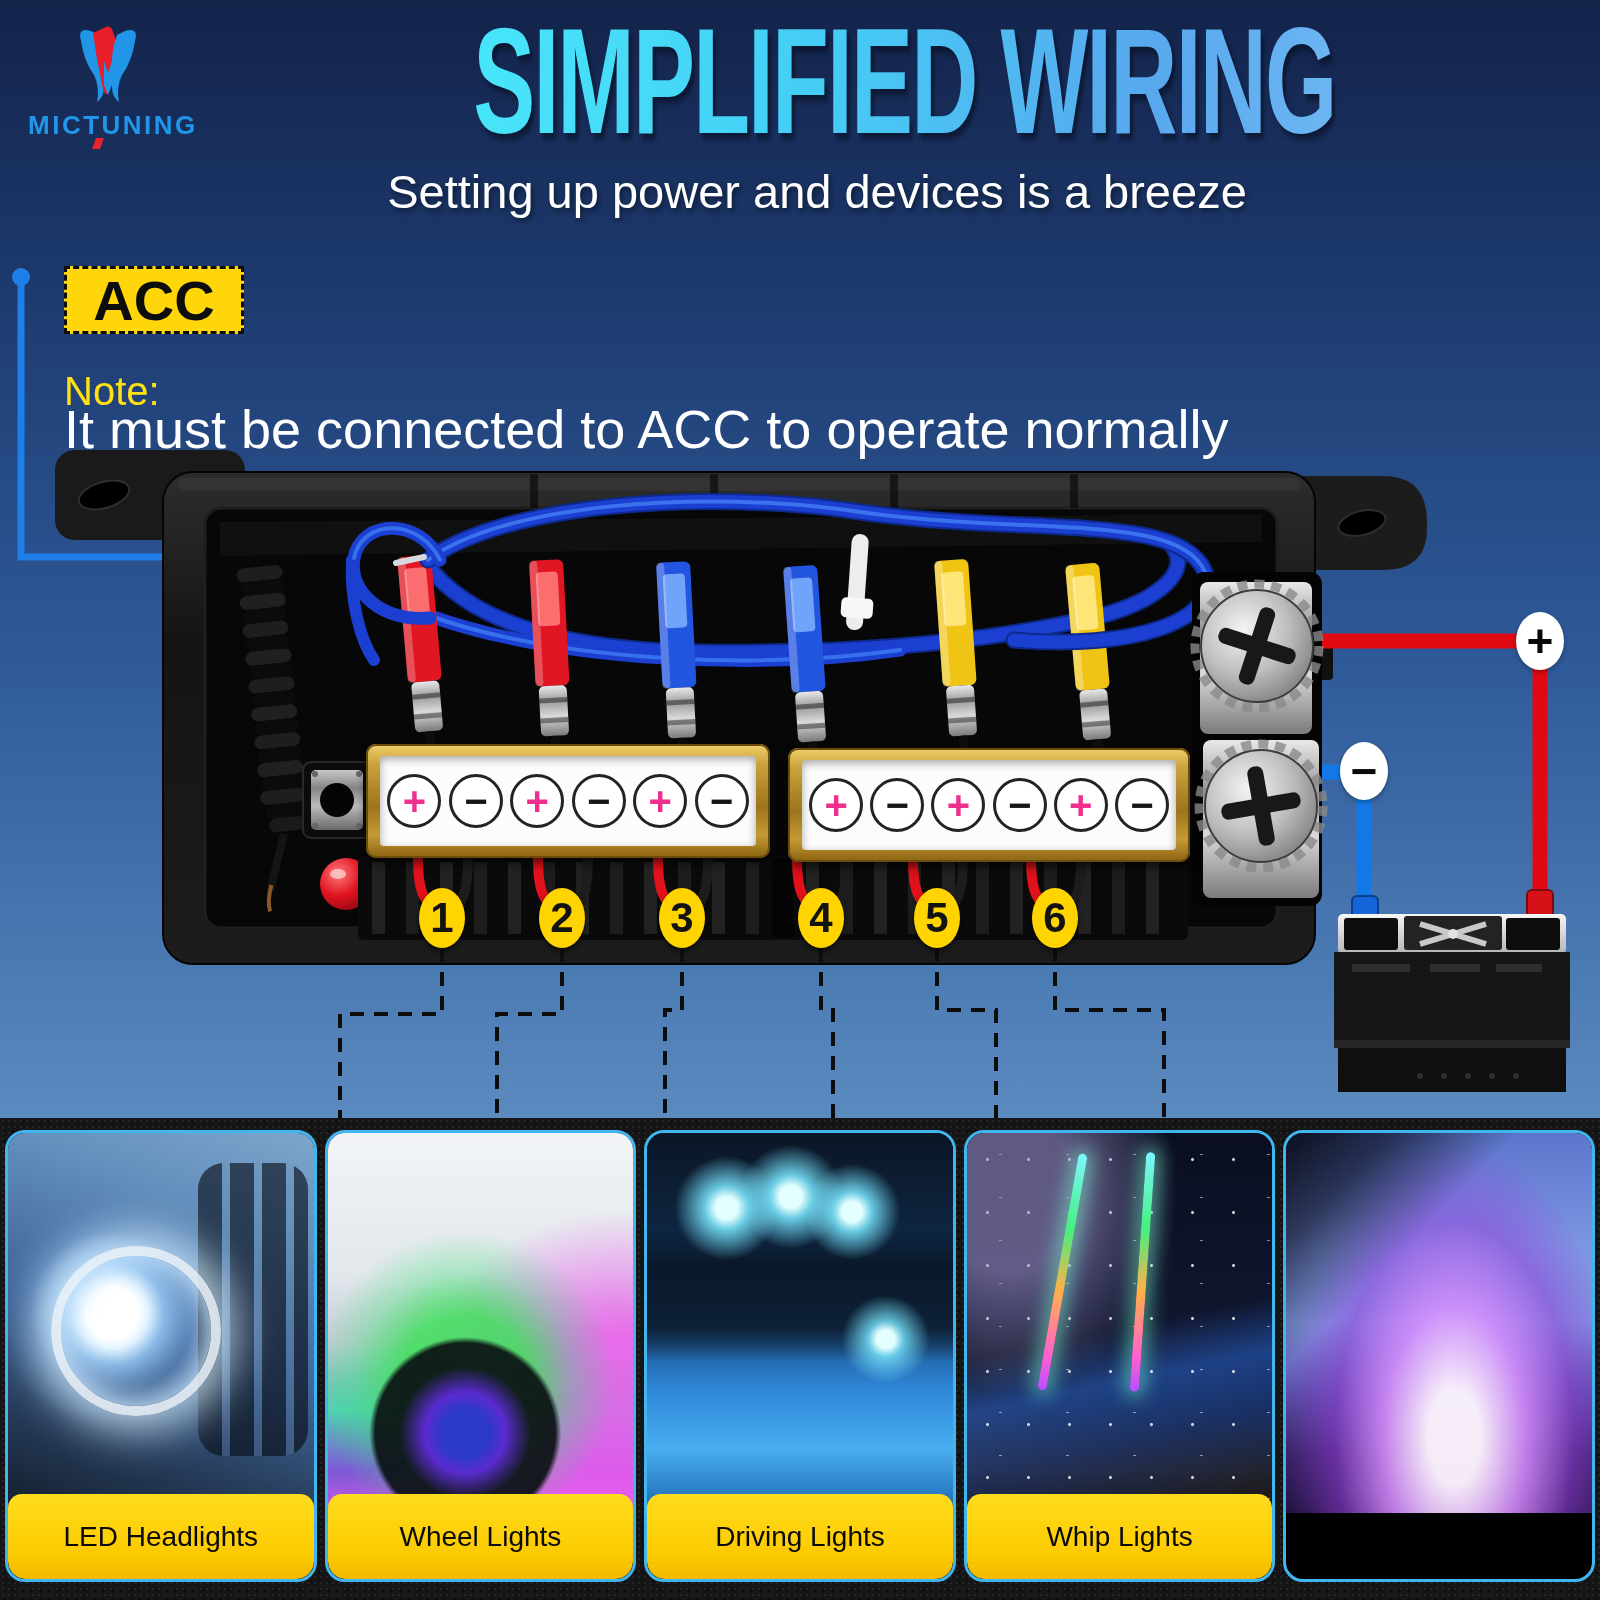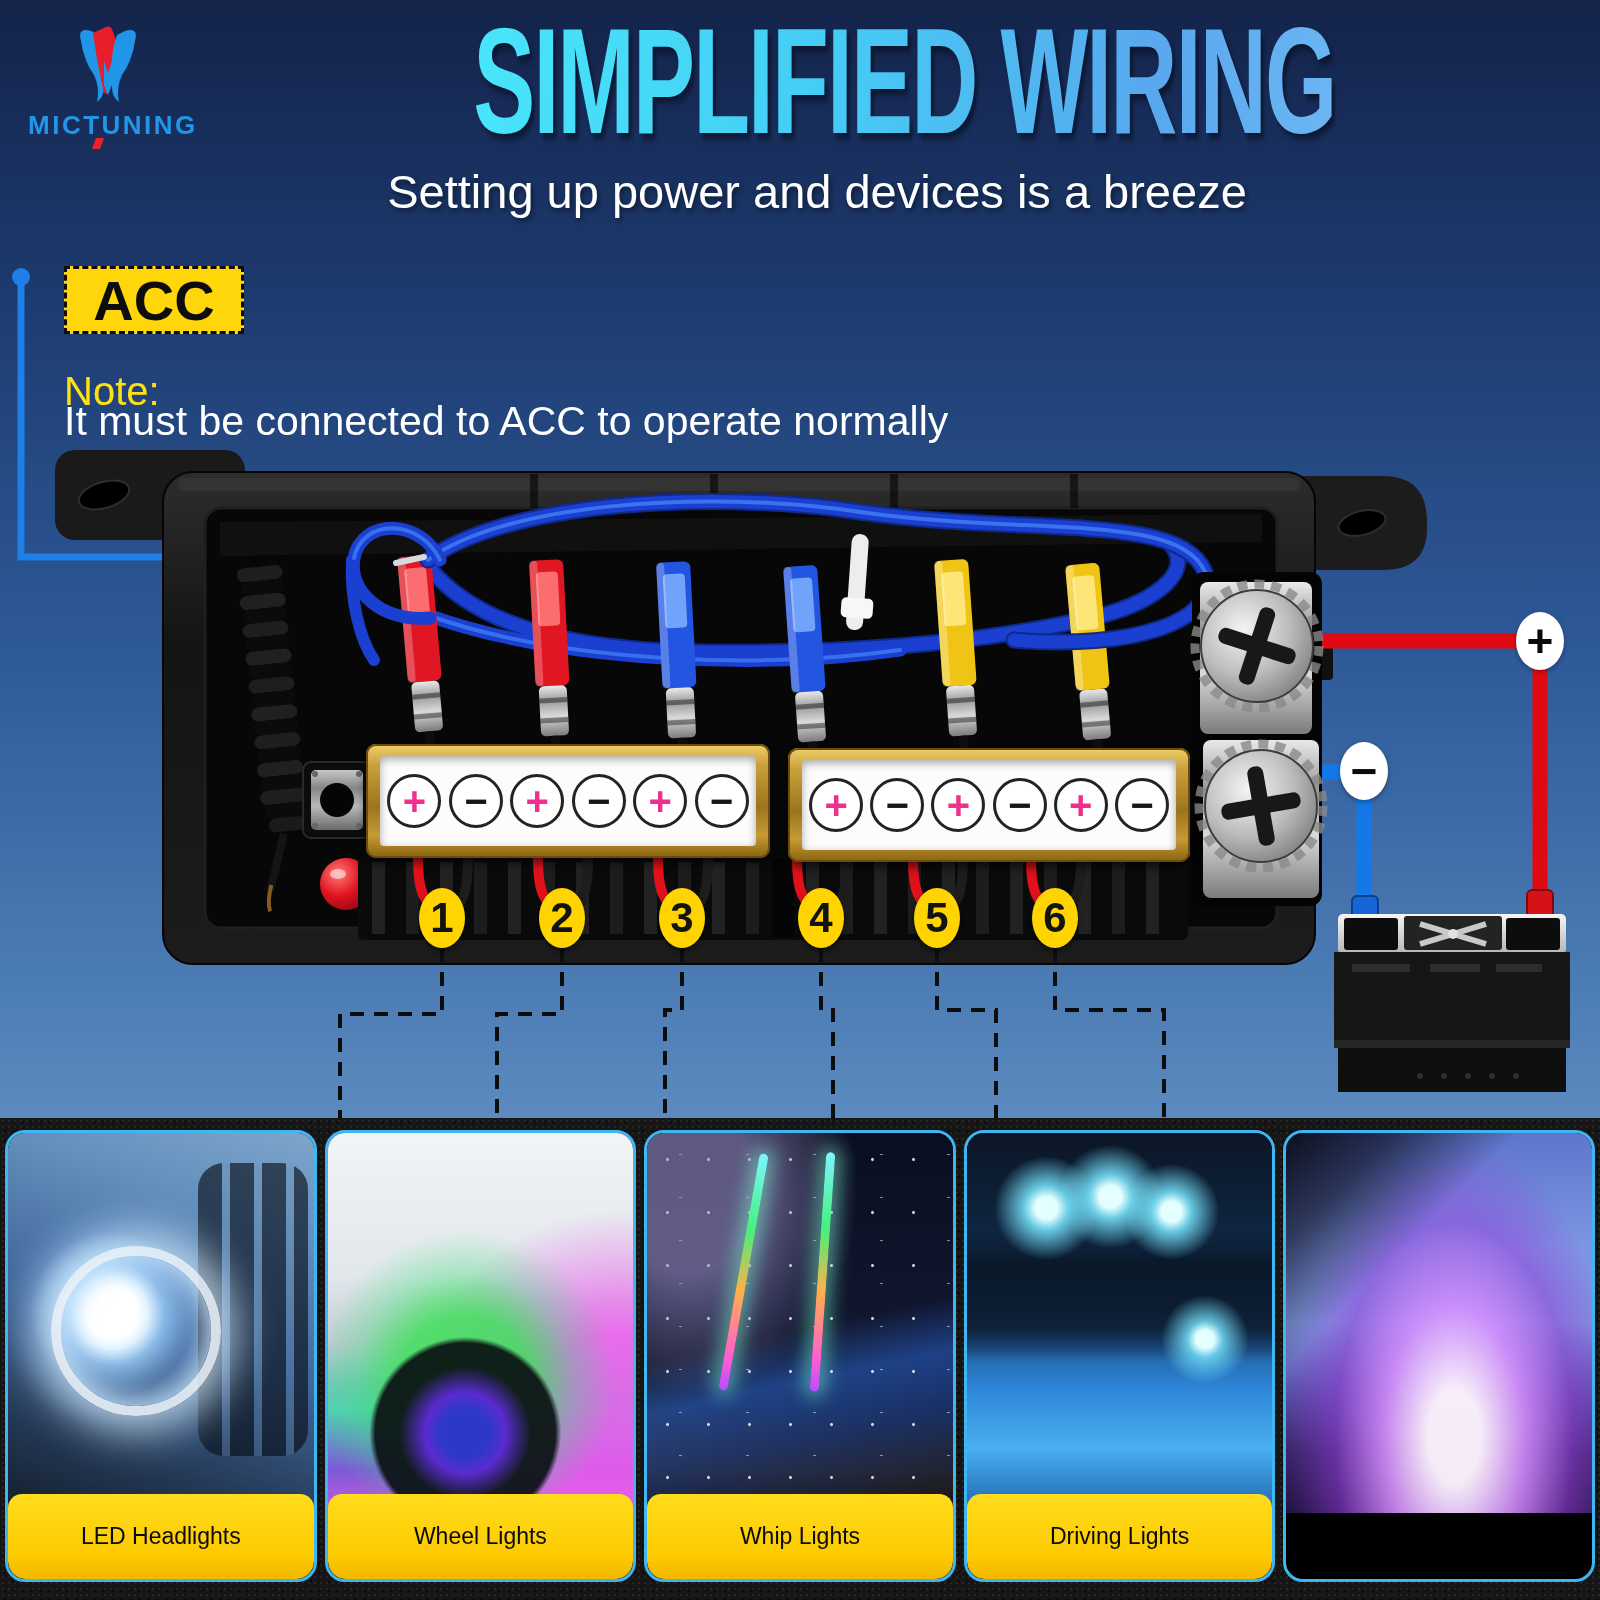--- a/index.html
+++ b/index.html
@@ -22,21 +22,21 @@
     filter:drop-shadow(5px 6px 3px rgba(4,10,24,.55)); white-space:nowrap; }
   @supports not ((-webkit-background-clip:text) or (background-clip:text)) { .title span { color:#41c9f2; } }
   .subtitle { position:absolute; left:17px; top:164px; width:100%; text-align:center; font-size:47px; color:#ffffff;
     text-shadow:2px 3px 5px rgba(0,0,0,.45); z-index:4; }
 
   
   .acc-box { position:absolute; left:64px; top:266px; width:180px; height:68px; background:#ffd60a;
     border:3px dashed #0d0d0d; display:flex; align-items:center; justify-content:center;
     font-size:56px; font-weight:700; color:#0d0d0d; z-index:4; }
   .note-label { position:absolute; left:64px; top:369px; font-size:40px; color:#ffe112; z-index:4; }
-  .note-text  { position:absolute; left:64px; top:398px; font-size:41px; color:#ffffff; z-index:4; }
+  .note-text  { position:absolute; left:64px; top:398px; font-size:54px; color:#ffffff; z-index:4; }
 
   
   .diagram { position:absolute; left:0; top:0; width:1600px; height:1600px; z-index:1; }
 
   
   .tstrip { position:absolute; z-index:2; border-radius:10px; padding:12px 14px; display:flex;
     background:linear-gradient(180deg,#f0cf6a 0%,#caa23c 18%,#9c741c 55%,#c59b35 80%,#8a6210 100%);
     box-shadow:inset 0 0 0 2px #6b4c0c, 0 5px 10px rgba(0,0,0,.6); }
   .tstrip.a { left:366px; top:744px; width:404px; height:114px; }
   .tstrip.b { left:788px; top:748px; width:402px; height:114px; }
@@ -64,21 +64,21 @@
   .band { position:absolute; left:0; top:1118px; width:1600px; height:482px; background-color:#161616;
     background-image:radial-gradient(rgba(255,255,255,.07) 1px, transparent 1.4px),
                      radial-gradient(rgba(0,0,0,.55) 1px, transparent 1.4px);
     background-size:6px 6px, 9px 9px; z-index:1; }
   .panels { position:absolute; left:0; top:1130px; width:1600px; padding:0 5px; display:flex; gap:8px; z-index:2; }
   .panel { flex:1; height:452px; border:3px solid #3fb6f0; border-radius:20px; overflow:hidden;
     display:flex; flex-direction:column; background:#000; }
   .panel-img { height:380px; position:relative; }
   .panel-label { height:86px; margin-top:-14px; position:relative; z-index:2; border-radius:14px 14px 18px 18px;
     background:linear-gradient(180deg,#ffdc1e 0%,#fccb00 70%,#f2b900 100%);
-    color:#0a0a0a; display:flex; align-items:center; justify-content:center; font-size:23px; white-space:nowrap; }
+    color:#0a0a0a; display:flex; align-items:center; justify-content:center; font-size:28px; white-space:nowrap; }
 
   
   .led-headlights { background:
     radial-gradient(circle at 34% 48%, #ffffff 0 26px, #dff2ff 36px, rgba(150,200,245,.85) 52px, rgba(90,140,200,.35) 82px, rgba(40,80,140,0) 115px),
     linear-gradient(200deg,#7ea6cc 0%,#6490bd 22%,#41679a 52%,#253a57 80%,#141f2e 100%); }
   .led-headlights::after { content:""; position:absolute; left:14%; top:30%; width:150px; height:150px; border-radius:50%;
     border:10px solid rgba(235,243,250,.9);
     box-shadow:0 0 40px 16px rgba(215,240,255,.75), inset 0 0 26px 8px rgba(200,230,255,.9); }
   .led-headlights::before { content:""; position:absolute; right:6px; top:8%; bottom:14%; width:36%; border-radius:26px;
     background:repeating-linear-gradient(90deg, rgba(8,14,24,.85) 0 24px, rgba(110,140,170,.3) 24px 32px); opacity:.75; }
@@ -452,25 +452,25 @@
   <div class="panels" id="panels">
       <div class="panel">
         <div class="panel-img led-headlights"></div>
         <div class="panel-label">LED Headlights</div>
       </div>
       <div class="panel">
         <div class="panel-img wheel-lights"></div>
         <div class="panel-label">Wheel Lights</div>
       </div>
       <div class="panel">
+        <div class="panel-img driving-lights"></div>
+        <div class="panel-label">Driving Lights</div>
+      </div>
+      <div class="panel">
         <div class="panel-img whip-lights"></div>
         <div class="panel-label">Whip Lights</div>
       </div>
       <div class="panel">
-        <div class="panel-img driving-lights"></div>
-        <div class="panel-label">Driving Lights</div>
-      </div>
-      <div class="panel">
         <div class="panel-img underglow-lights"></div>
       </div>
     </div>
 
 </div>
 
 </body></html>

